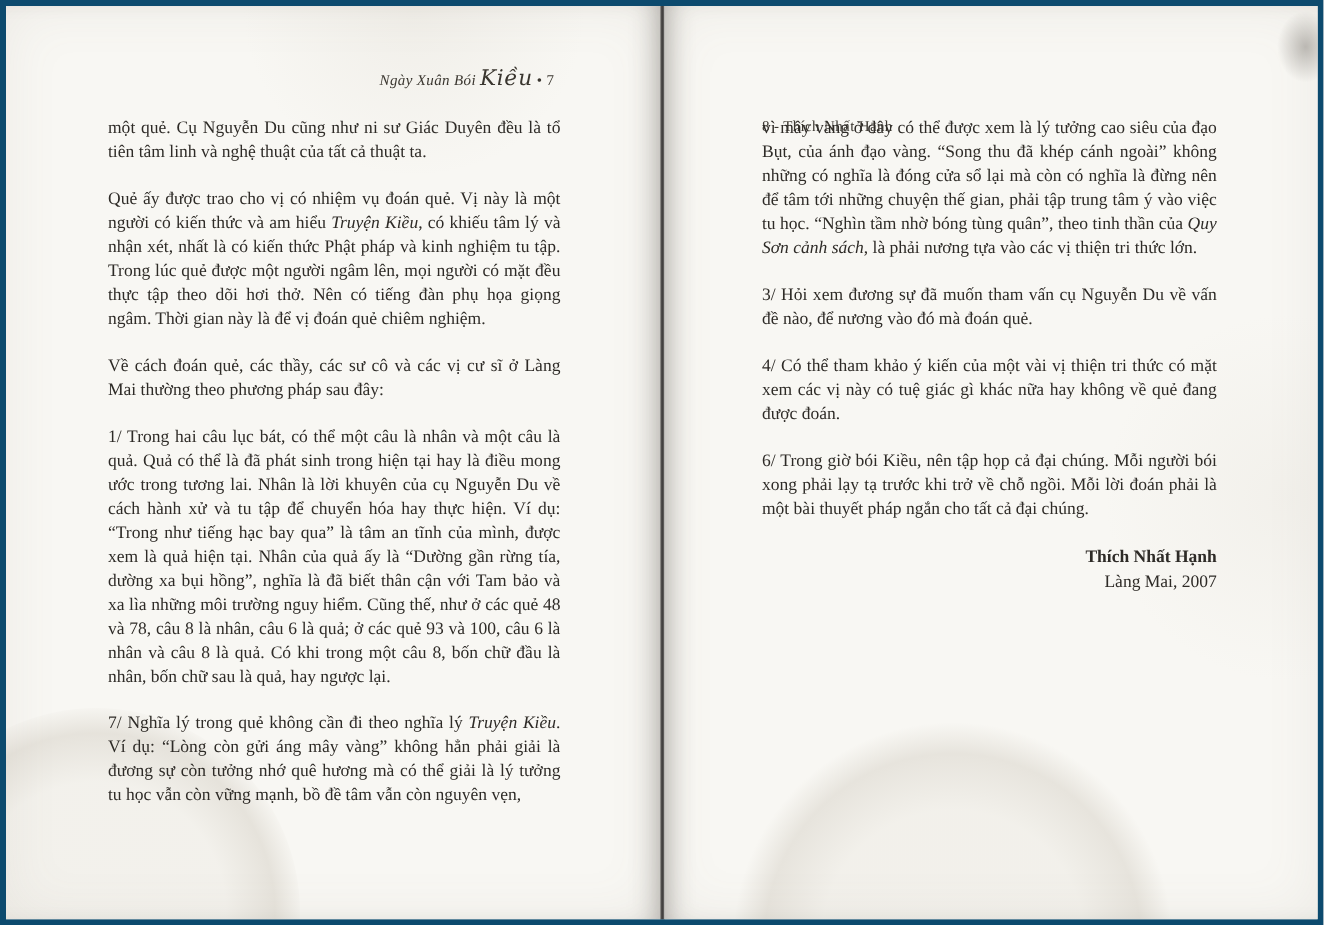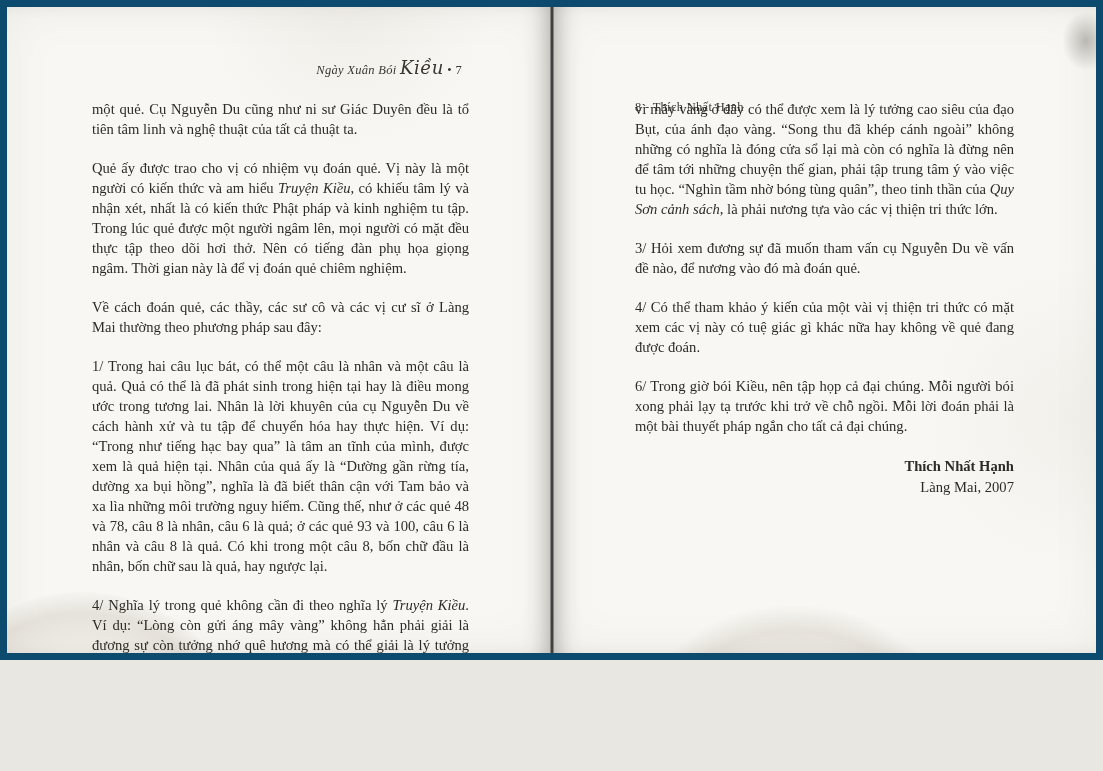--- a/index.html
+++ b/index.html
@@ -3,23 +3,23 @@
 <meta charset="utf-8">
 <style>
   * { margin: 0; padding: 0; box-sizing: border-box; }
   html, body { width: 1103px; height: 771px; overflow: hidden; }
   body {
     font-family: "Liberation Serif", "DejaVu Serif", serif;
     background: #e9e7e2;
   }
   .spread {
     position: relative;
-    width: 1103px; height: 660px;
+    width: 1103px; height: 771px;
     display: flex;
-    border: 7px solid #0c4a6e;
+    border: 5px solid #0c4a6e;
     background: var(--paper, #f8f7f3);
     align-items: flex-end;
   }
   .page {
     position: relative;
     height: 100%;
     background: var(--paper, #f8f7f3);
     overflow: hidden;
   }
   .page.left  {
@@ -107,21 +107,21 @@
     <div class="page-header left-header">
       <span class="run-italic">Ngày Xuân Bói </span><span class="run-script">Kiều</span><span class="run-sep"> • </span><span class="run-num">7</span>
     </div>
 
     <div class="page-body">
       <div>
           <p class="para"><span>một quẻ. Cụ Nguyễn Du cũng như ni sư Giác Duyên đều là tổ tiên tâm linh và nghệ thuật của tất cả thuật ta.</span></p>
           <p class="para"><span>Quẻ ấy được trao cho vị có nhiệm vụ đoán quẻ. Vị này là một người có kiến thức và am hiểu </span><i>Truyện Kiều</i><span>, có khiếu tâm lý và nhận xét, nhất là có kiến thức Phật pháp và kinh nghiệm tu tập. Trong lúc quẻ được một người ngâm lên, mọi người có mặt đều thực tập theo dõi hơi thở. Nên có tiếng đàn phụ họa giọng ngâm. Thời gian này là để vị đoán quẻ chiêm nghiệm.</span></p>
           <p class="para"><span>Về cách đoán quẻ, các thầy, các sư cô và các vị cư sĩ ở Làng Mai thường theo phương pháp sau đây:</span></p>
           <p class="para"><span>1/ Trong hai câu lục bát, có thể một câu là nhân và một câu là quả. Quả có thể là đã phát sinh trong hiện tại hay là điều mong ước trong tương lai. Nhân là lời khuyên của cụ Nguyễn Du về cách hành xử và tu tập để chuyển hóa hay thực hiện. Ví dụ: “Trong như tiếng hạc bay qua” là tâm an tĩnh của mình, được xem là quả hiện tại. Nhân của quả ấy là “Dường gần rừng tía, dường xa bụi hồng”, nghĩa là đã biết thân cận với Tam bảo và xa lìa những môi trường nguy hiểm. Cũng thế, như ở các quẻ 48 và 78, câu 8 là nhân, câu 6 là quả; ở các quẻ 93 và 100, câu 6 là nhân và câu 8 là quả. Có khi trong một câu 8, bốn chữ đầu là nhân, bốn chữ sau là quả, hay ngược lại.</span></p>
-          <p class="para"><span>4/ Nghĩa lý trong quẻ không cần đi theo nghĩa lý </span><i>Truyện Kiều</i><span>. Ví dụ: “Lòng còn gửi áng mây vàng” không hẳn phải giải là đương sự còn tưởng nhớ quê hương mà có thể giải là lý tưởng tu học vẫn còn vững mạnh, bồ đề tâm vẫn còn nguyên vẹn,</span></p>
+          <p class="para"><span>7/ Nghĩa lý trong quẻ không cần đi theo nghĩa lý </span><i>Truyện Kiều</i><span>. Ví dụ: “Lòng còn gửi áng mây vàng” không hẳn phải giải là đương sự còn tưởng nhớ quê hương mà có thể giải là lý tưởng tu học vẫn còn vững mạnh, bồ đề tâm vẫn còn nguyên vẹn,</span></p>
         </div>
     </div>
   </div>
 
   <div class="gutter"></div>
 
   <div class="page right">
     <div class="stain stain-right-top"></div>
     <div class="stain stain-right-mid"></div>
     <div class="stain stain-right-bottom"></div>

